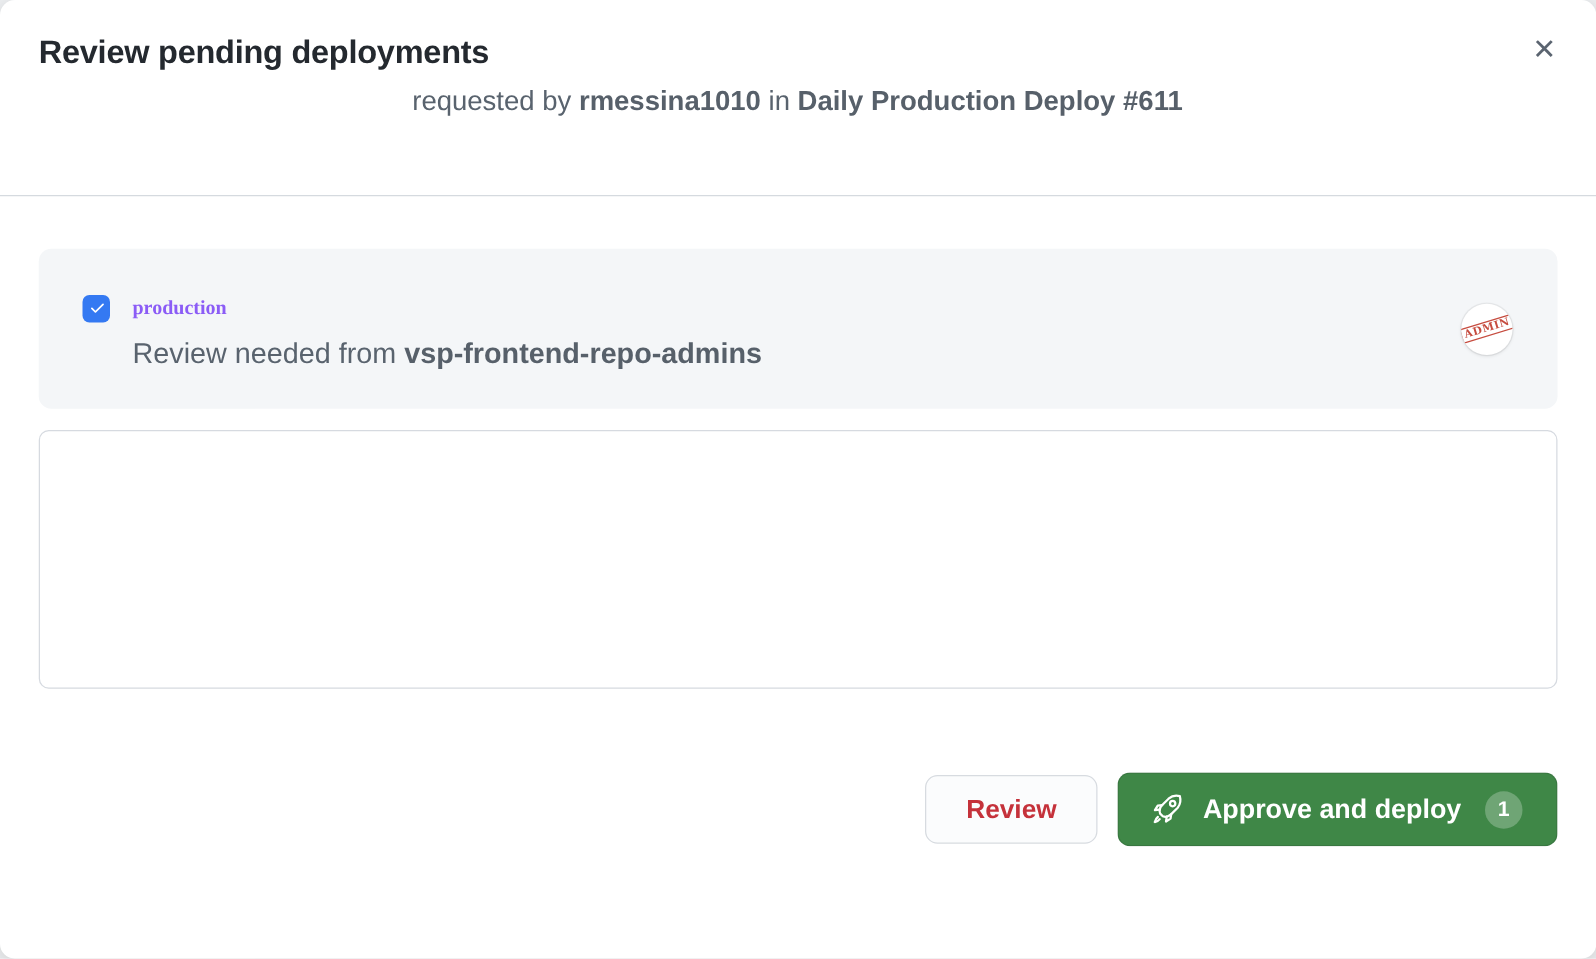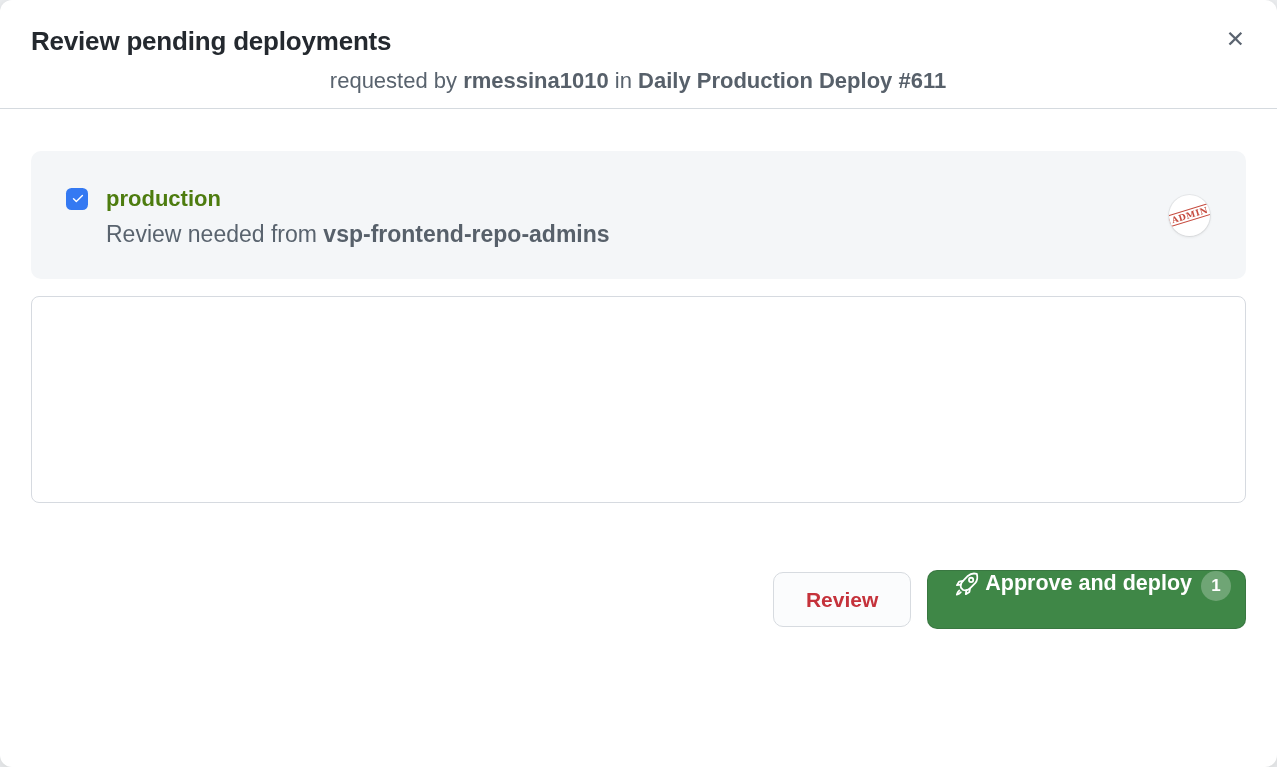--- a/index.html
+++ b/index.html
@@ -14,21 +14,21 @@
     position: relative;
     width: 1277px; height: 767px;
     background: #ffffff;
     border-radius: 12px;
     overflow: hidden;
     box-shadow: 0 4px 18px rgba(0,0,0,0.15);
   }
   
   .modal-header {
     position: relative;
-    height: 109px;
+    height: 157px;
     padding: 26px 32px 0 31px;
     border-bottom: 1px solid #d5dadf;
   }
   .modal-title {
     margin: 0;
     font-size: 26px;
     font-weight: 700;
     color: #24292f;
     letter-spacing: -0.2px;
   }
@@ -72,24 +72,25 @@
     border-radius: 5.5px;
     background: #3479f2;
     display: flex;
     align-items: center;
     justify-content: center;
     cursor: pointer;
     flex: none;
   }
   .checkbox svg { width: 15px; height: 15px; }
   .env-name {
-    font-size: 22px;
+    font-size: 16px;
     font-weight: 700;
-    color: #4d7c0f;
+    color: #8b5cf6;
     line-height: 28px;
+    font-family: Liberation Serif, serif;
   }
   .env-review {
     margin-top: 9px;
     font-size: 23px;
     color: #59636e;
     line-height: 24px;
   }
   .env-review strong { font-weight: 700; color: #57606a; }
   .avatar {
     margin-left: auto;
@@ -151,31 +152,31 @@
     border: 1px solid #d7dbe0;
     border-radius: 10px;
     color: #c5323b;
     font-family: "Liberation Sans", sans-serif;
     font-size: 21px;
     font-weight: 600;
     cursor: pointer;
   }
   .btn-approve {
     height: 59px;
-    padding: 0 14px 0 25px;
+    padding: 0 27px 0 25px;
     background: #3f8747;
     border: 1px solid rgba(27,31,36,0.15);
     border-radius: 10px;
     color: #ffffff;
     font-family: "Liberation Sans", sans-serif;
     font-size: 21.5px;
     font-weight: 600;
     display: flex;
-    align-items: flex-start;
-    gap: 5px;
+    align-items: center;
+    gap: 15px;
     cursor: pointer;
   }
   .rocket-wrap { display: flex; align-items: center; }
   .rocket-wrap svg { width: 27px; height: 27px; }
   .count-badge {
     width: 30px; height: 30px;
     margin-left: 4px;
     border-radius: 50%;
     background: rgba(255,255,255,0.25);
     color: #ffffff;

